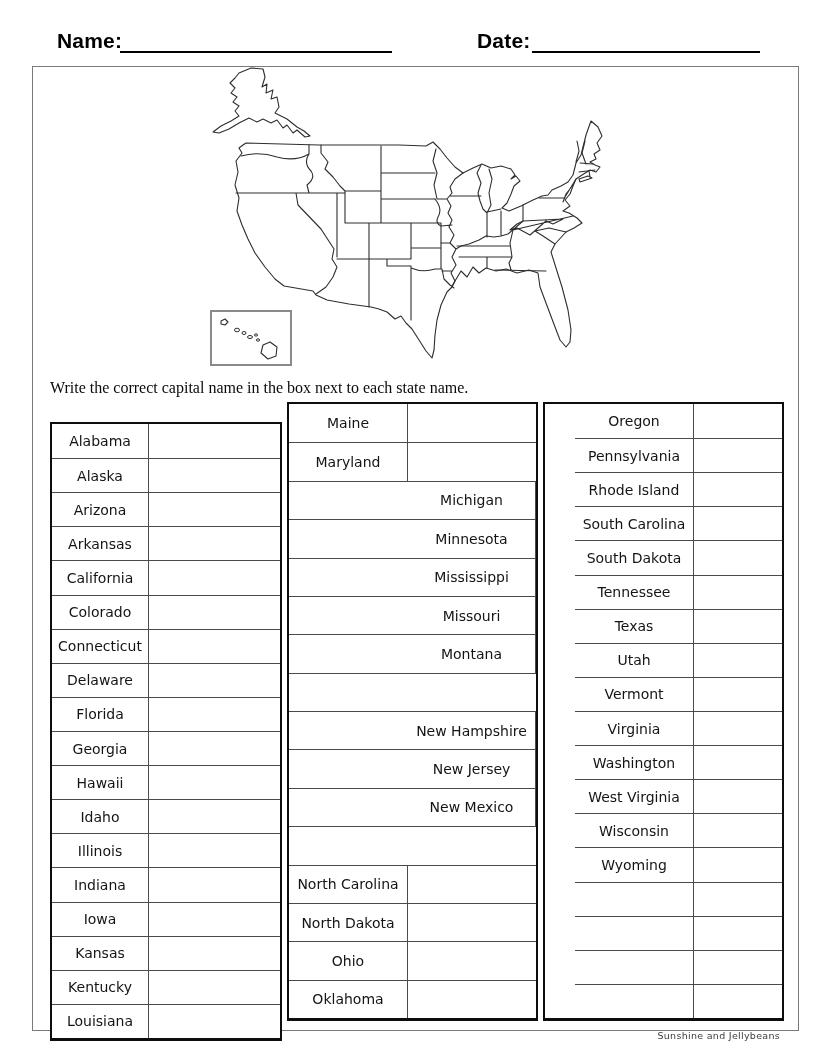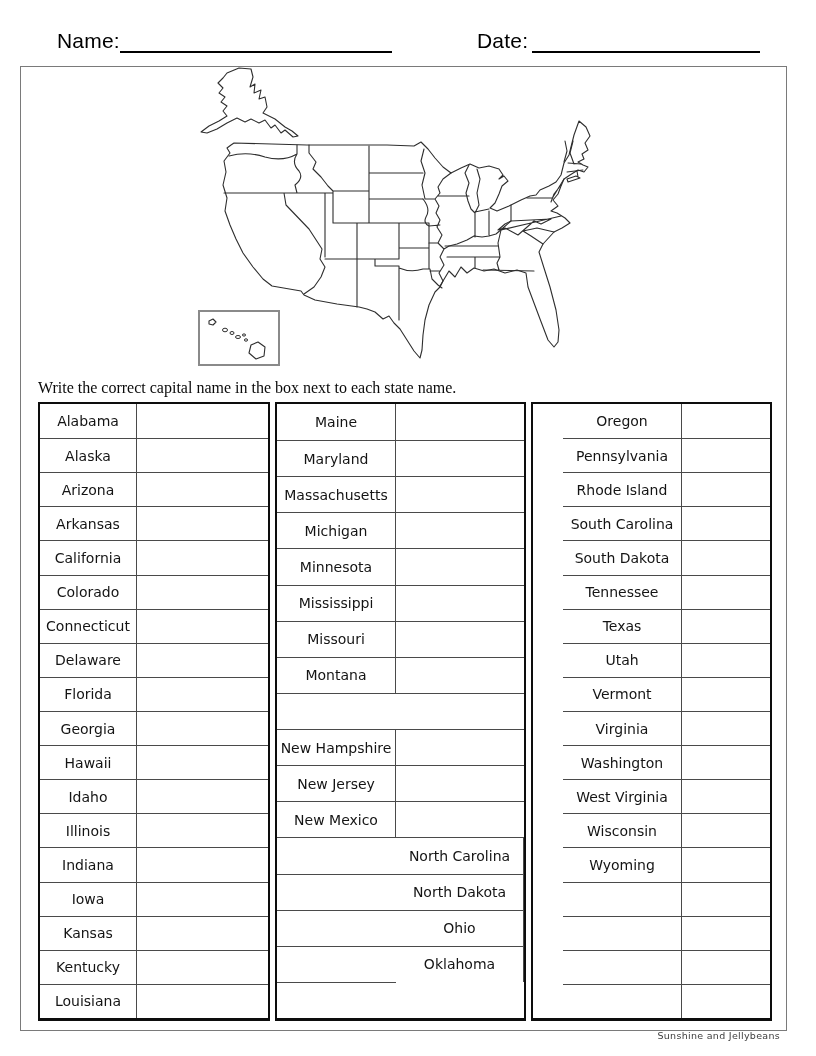--- a/index.html
+++ b/index.html
@@ -10,29 +10,29 @@
     --map-line:#2e2e2e;
   }
   *{margin:0;padding:0;box-sizing:border-box;}
   html,body{background:#fff;}
   body{
     width:816px;height:1056px;position:relative;
     font-family:"Liberation Sans",sans-serif;color:var(--ink);
     overflow:hidden;
   }
   
-  .hdr-label{position:absolute;font-size:21px;letter-spacing:.2px;}
+  .hdr-label{position:absolute;font-size:21px;letter-spacing:.2px;font-weight:bold;}
   .name-label{left:57px;top:29px;}
   .date-label{left:477px;top:29px;}
   .write-line{position:absolute;border-bottom:2px solid #000;height:24px;}
   .name-line{left:120px;top:29px;width:272px;}
   .date-line{left:532px;top:29px;width:228px;}
   
   .outer-box{
-    position:absolute;left:20px;top:66px;width:767px;height:965px;
+    position:absolute;left:32px;top:66px;width:767px;height:965px;
     border:1.5px solid var(--outer-box);background:#fff;
   }
   
   .map{position:absolute;left:166px;top:-2px;width:414px;height:308px;}
   .map svg{width:100%;height:100%;}
   .map path{fill:none;stroke:var(--map-line);stroke-width:1.1;stroke-linejoin:round;stroke-linecap:round;}
   .map .inset-rect{fill:none;stroke:#8a8a8a;stroke-width:2;}
   .map ellipse{fill:#fff;stroke:var(--map-line);stroke-width:1;}
   
   .instruction{
@@ -41,21 +41,21 @@
   }
   
   .capitals{position:absolute;left:17px;top:335px;width:734px;height:619px;display:flex;gap:5px;}
   .group{
     display:grid;height:100%;
     grid-auto-rows:minmax(0,1fr);
     border:2.5px solid var(--table-border);
     border-bottom-width:3px;
     background:#fff;
   }
-  .group-1{width:232px;grid-template-columns:97px 1fr;}
+  .group-1{width:232px;grid-template-columns:97px 1fr;margin-top:20px;}
   .group-2{width:251px;grid-template-columns:119px 1fr;}
   .group-3{width:241px;grid-template-columns:119px 1fr;padding-left:30px;}
   .cell{
     border-top:1px solid var(--cell-line);
     display:flex;align-items:center;justify-content:center;
     font-family:"DejaVu Sans",sans-serif;font-size:14px;color:#141414;
     overflow:hidden;white-space:nowrap;
   }
   .cell:nth-child(-n+2){border-top:none;}
   .cell.state{border-right:1px solid var(--cell-line);}
@@ -141,21 +141,20 @@
         <div class="cell state">Kentucky</div>
         <div class="cell answer"></div>
         <div class="cell state">Louisiana</div>
         <div class="cell answer"></div>
       </div>
     <div class="group group-2">
         <div class="cell state">Maine</div>
         <div class="cell answer"></div>
         <div class="cell state">Maryland</div>
         <div class="cell answer"></div>
-        <div class="cell state">Massachusetts</div>
         <div class="cell answer"></div>
         <div class="cell state">Michigan</div>
         <div class="cell answer"></div>
         <div class="cell state">Minnesota</div>
         <div class="cell answer"></div>
         <div class="cell state">Mississippi</div>
         <div class="cell answer"></div>
         <div class="cell state">Missouri</div>
         <div class="cell answer"></div>
         <div class="cell state">Montana</div>

